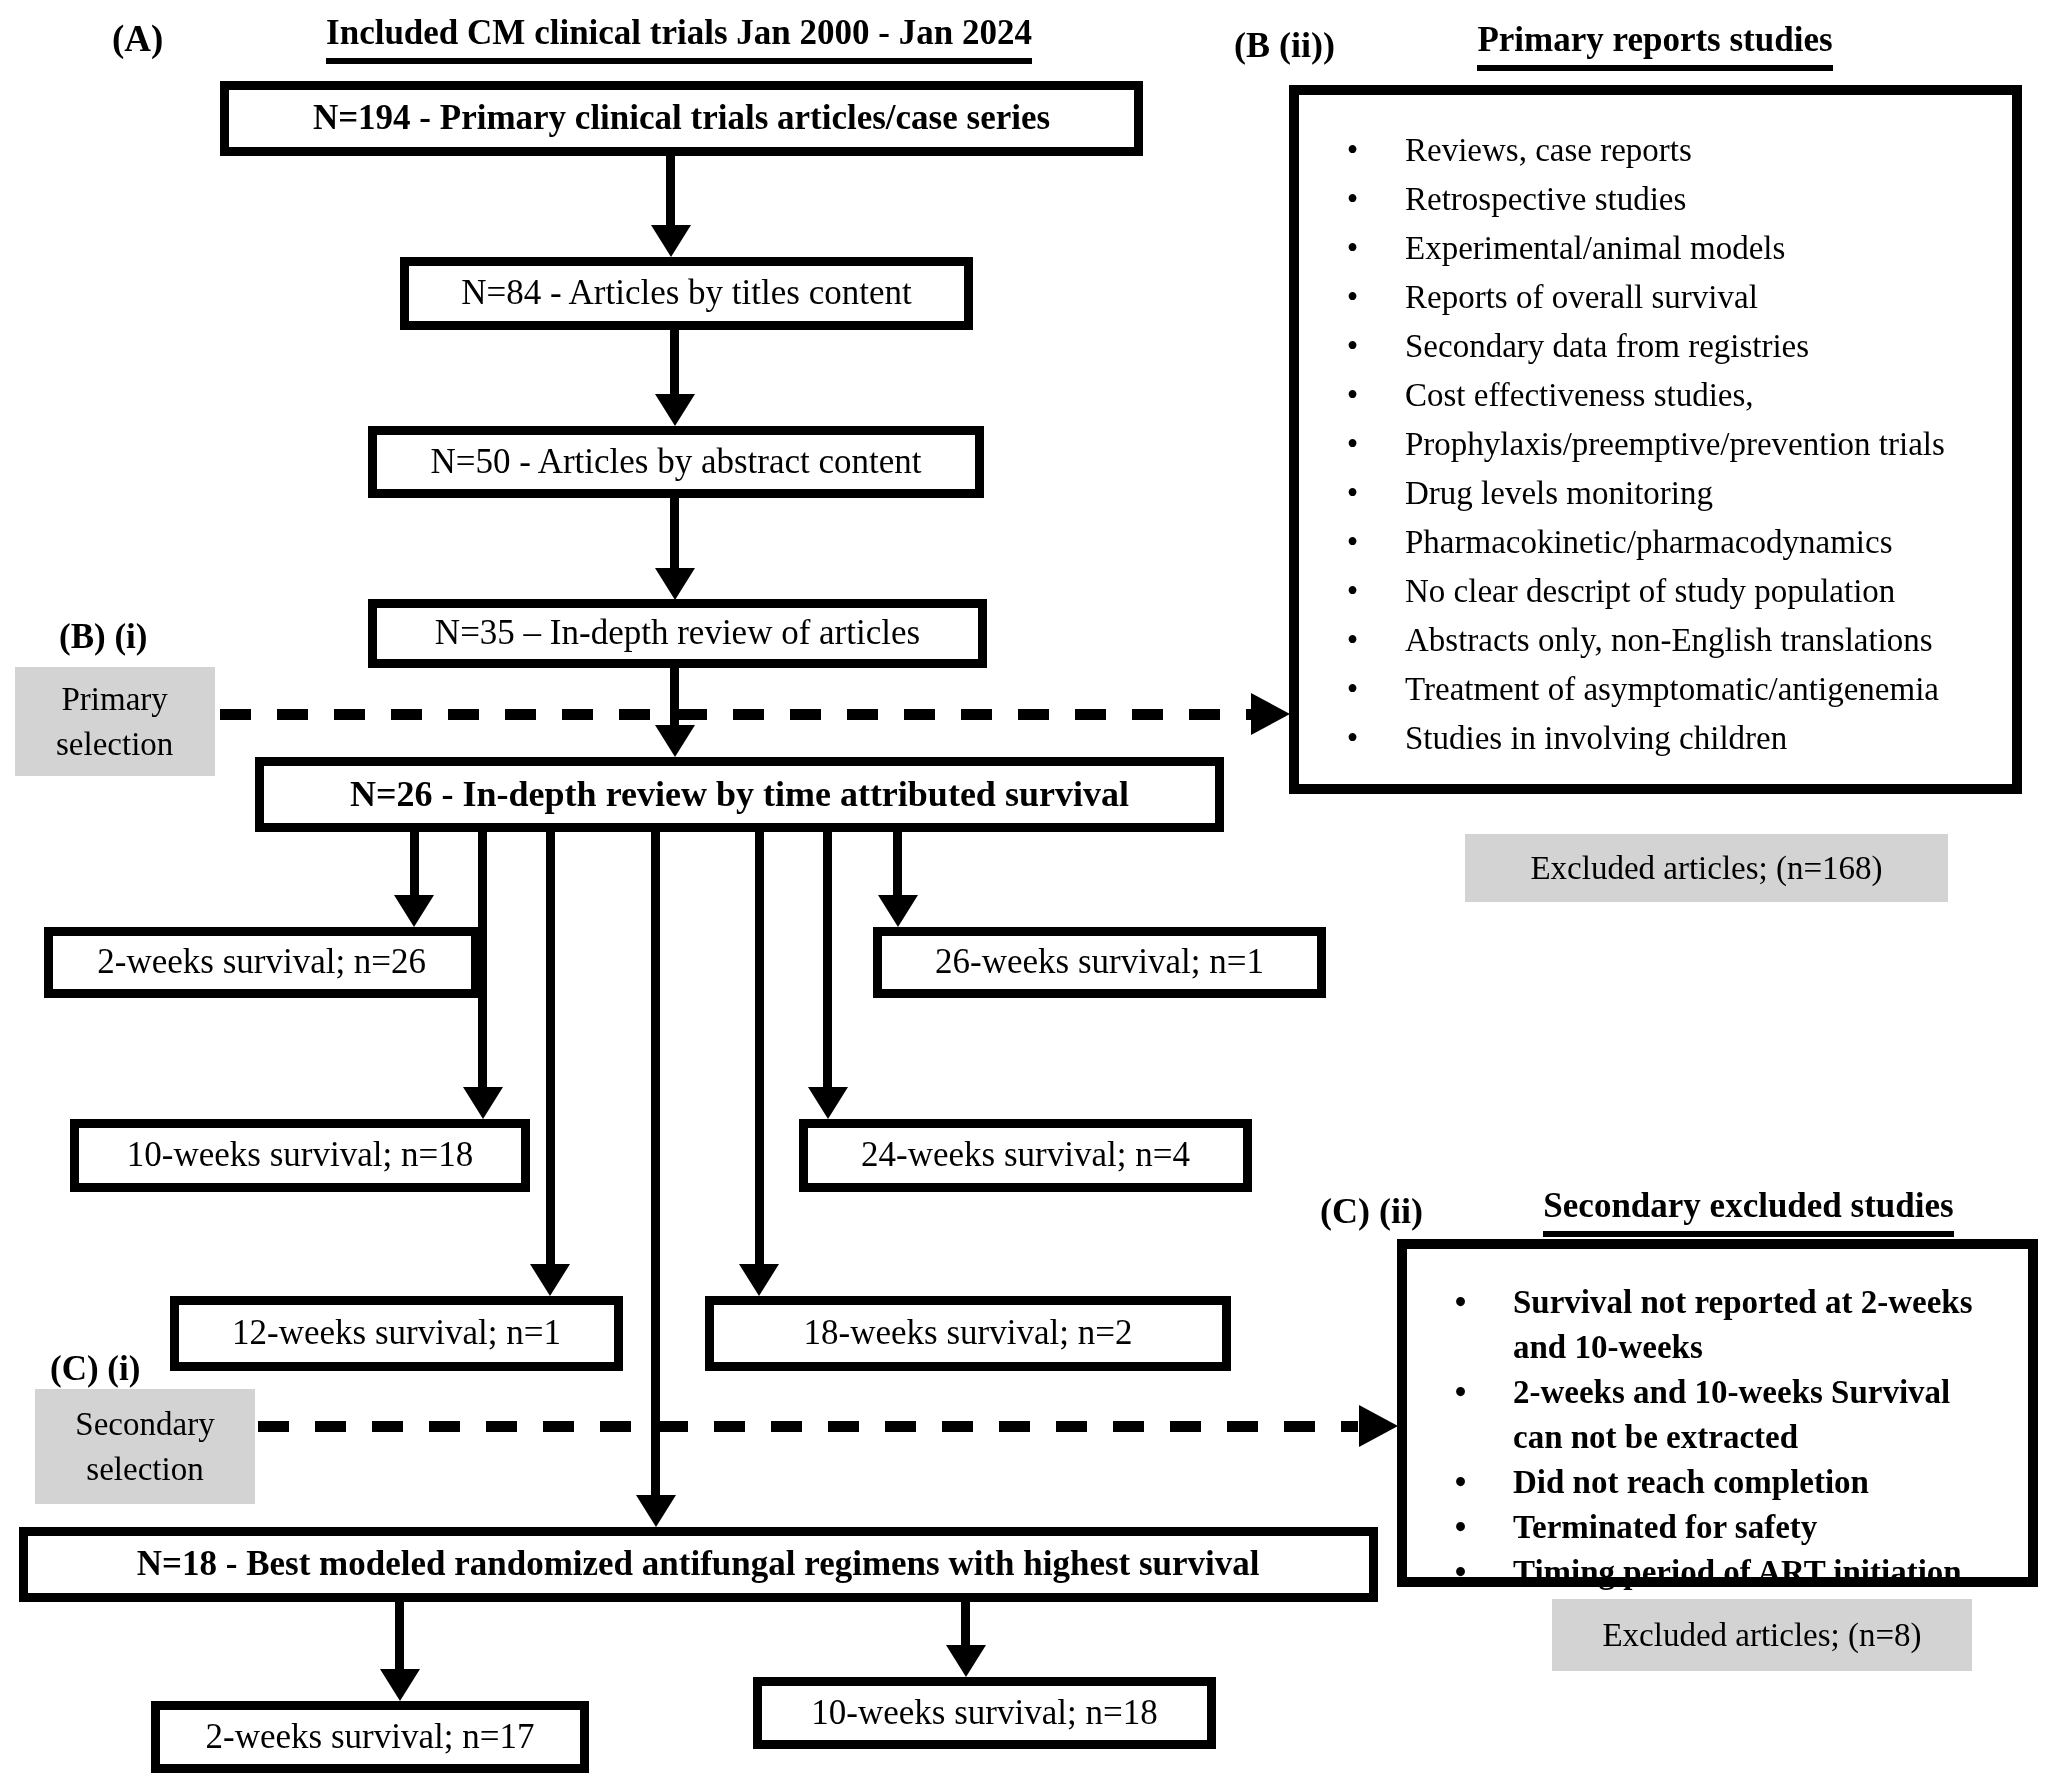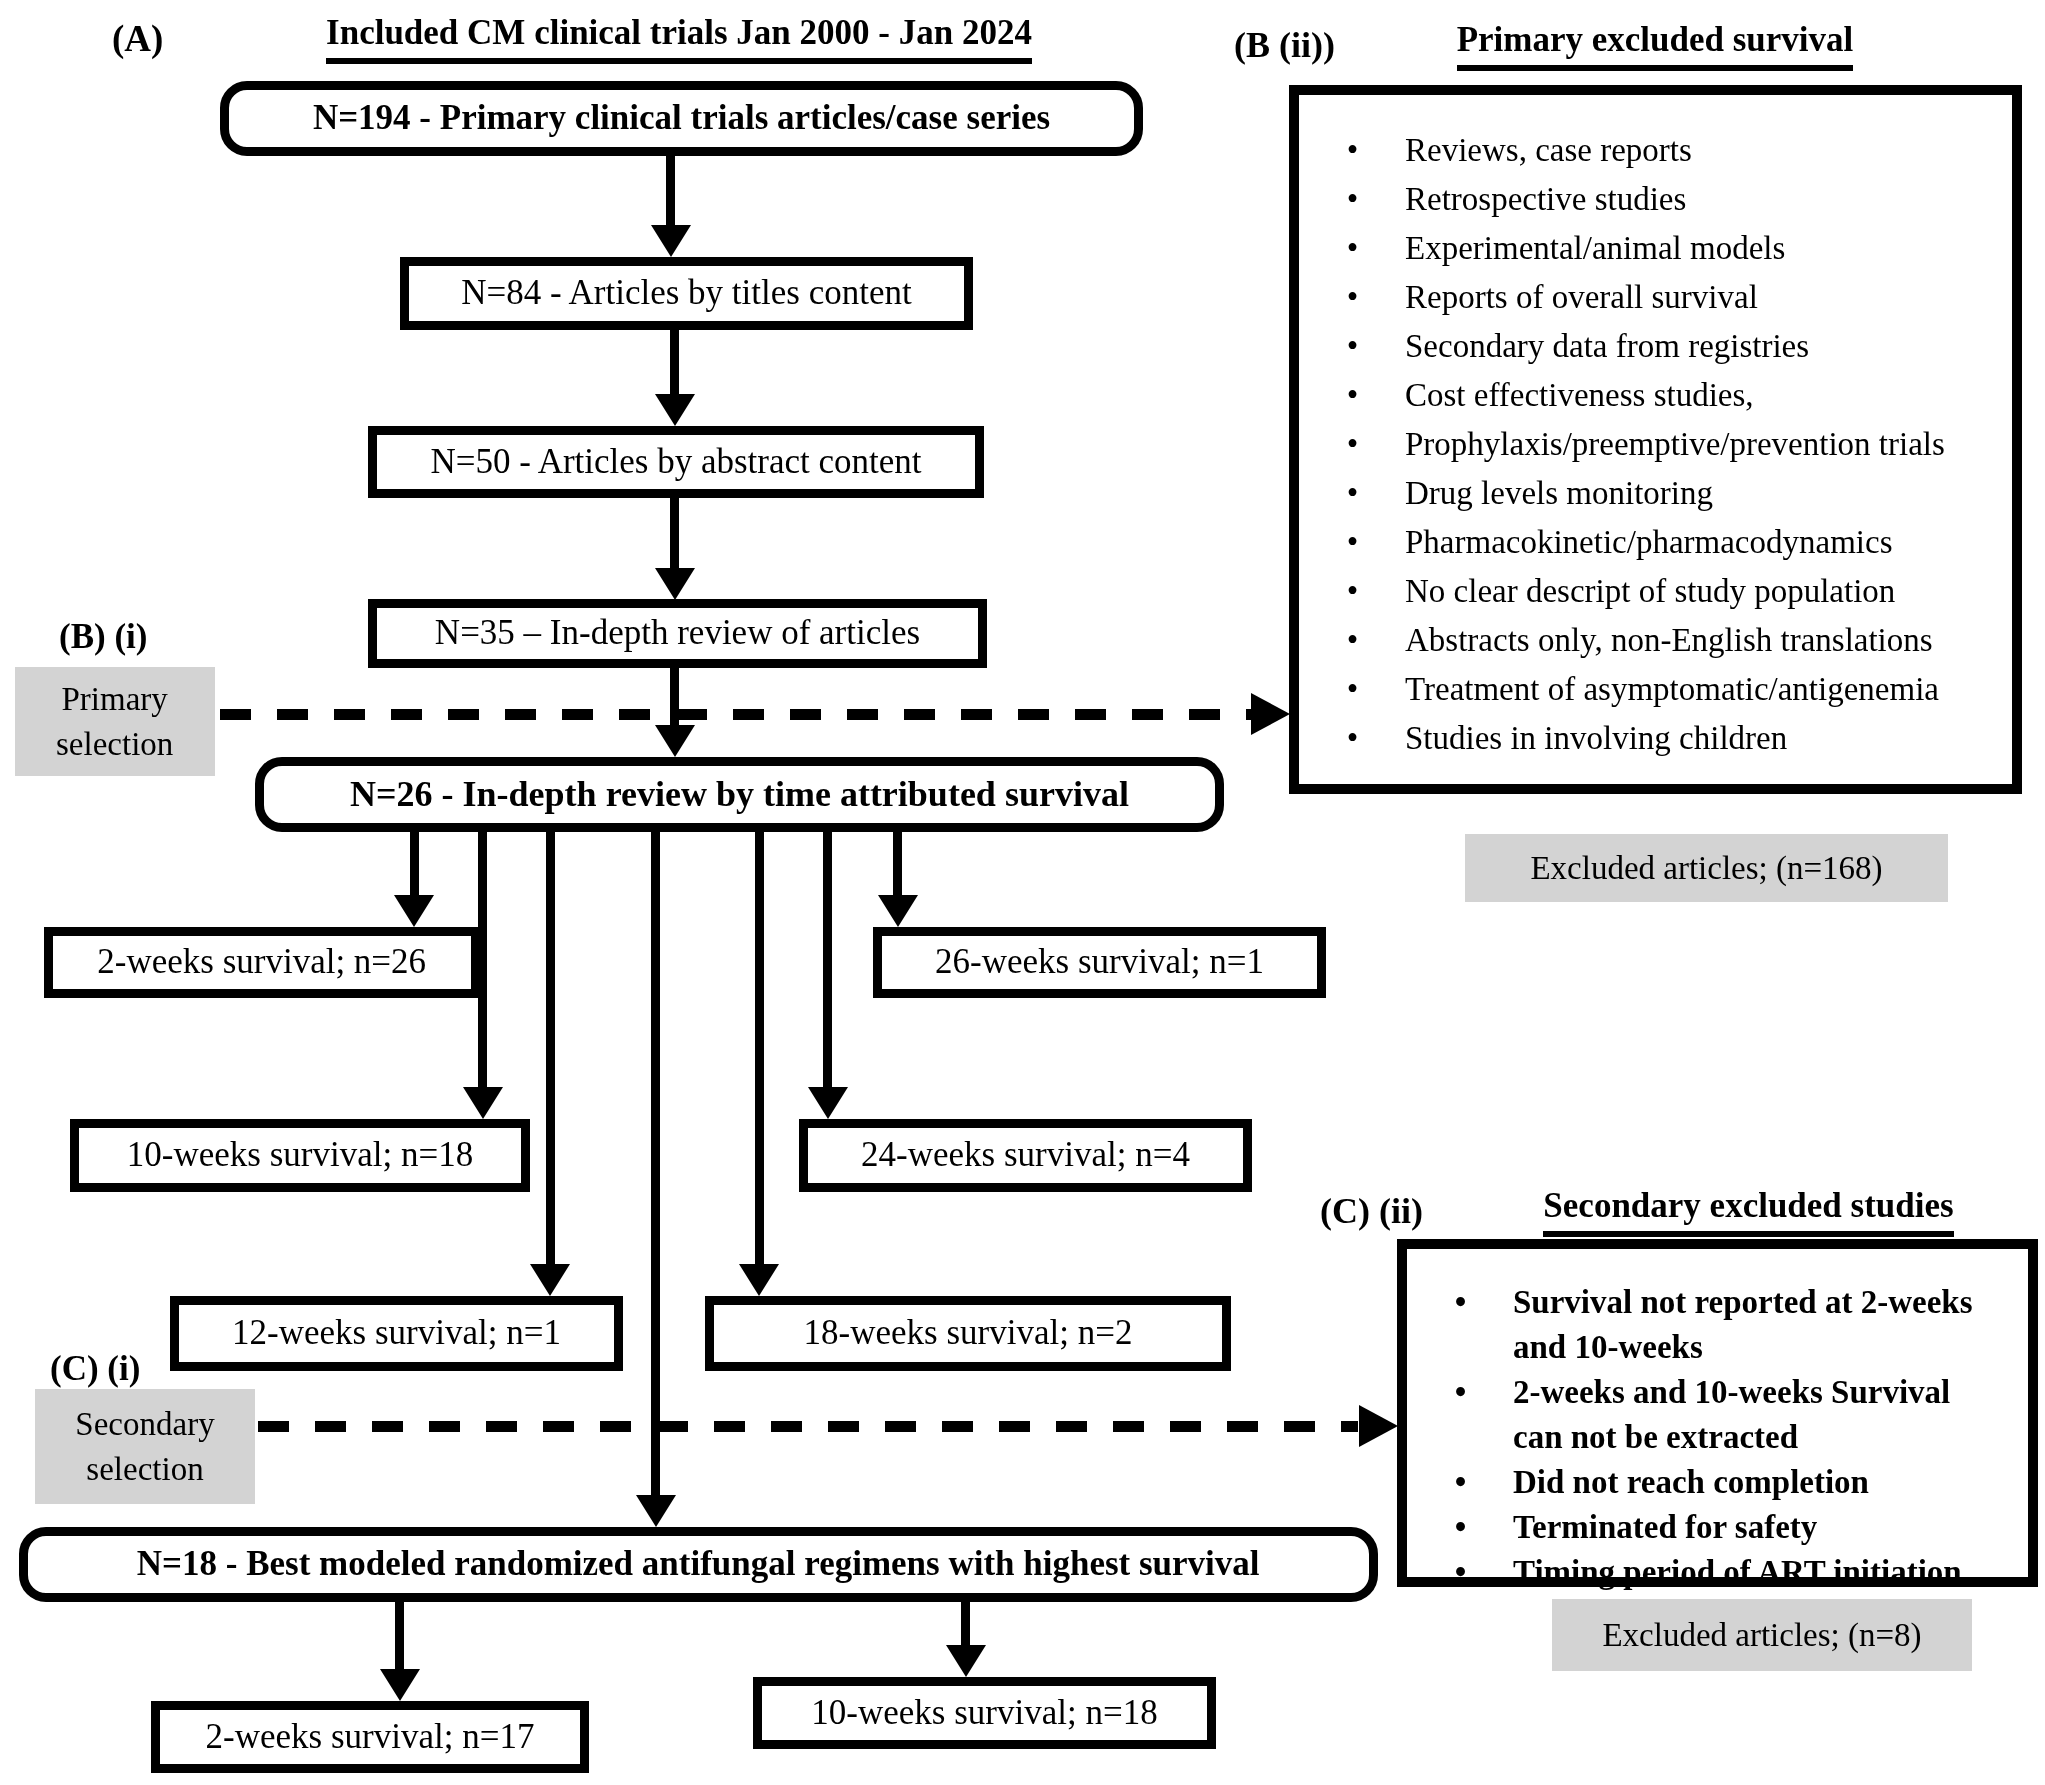--- a/index.html
+++ b/index.html
@@ -16,21 +16,21 @@
     position:absolute;
     background:#fff;
     border:9.3px solid #000;
     display:flex;align-items:center;justify-content:center;
     font-size:35px;
     line-height:1.05;
     text-align:center;
     box-sizing:border-box;
     white-space:nowrap;
   }
-  .fbox.bold{font-weight:bold;border-radius:27px;}
+  .fbox.bold{font-weight:bold;}
   
   .panel{
     position:absolute;
     background:#fff;
     border:10px solid #000;
     box-sizing:border-box;
   }
   .panel ul{
     list-style:none;
     margin:16px;
@@ -185,21 +185,21 @@
   <div class="vline" style="left:395px;top:1599px;height:72px;"></div>
   <div class="ah-down" style="left:380px;top:1669px;"></div>
   <div class="fbox" style="left:151px;top:1701px;width:438px;height:72px;">2-weeks survival; n=17</div>
 
   <div class="vline" style="left:961px;top:1599px;height:48px;"></div>
   <div class="ah-down" style="left:946px;top:1645px;"></div>
   <div class="fbox" style="left:753px;top:1677px;width:463px;height:72px;">10-weeks survival; n=18</div>
 
   <div class="biglabel" style="left:1234px;top:24px;">(B (ii))</div>
   <div class="htitle" style="left:1392px;top:20px;width:526px;">
-    <span>Primary excluded survival</span>
+    <span>Primary reports studies</span>
   </div>
 
   <div class="panel" style="left:1289px;top:85px;width:733px;height:709px;">
     <ul id="primary-excluded-list">
       <li><span class="dot"></span><span>Reviews, case reports</span></li>
       <li><span class="dot"></span><span>Retrospective studies</span></li>
       <li><span class="dot"></span><span>Experimental/animal models</span></li>
       <li><span class="dot"></span><span>Reports of overall survival</span></li>
       <li><span class="dot"></span><span>Secondary data from registries</span></li>
       <li><span class="dot"></span><span>Cost effectiveness studies,</span></li>

